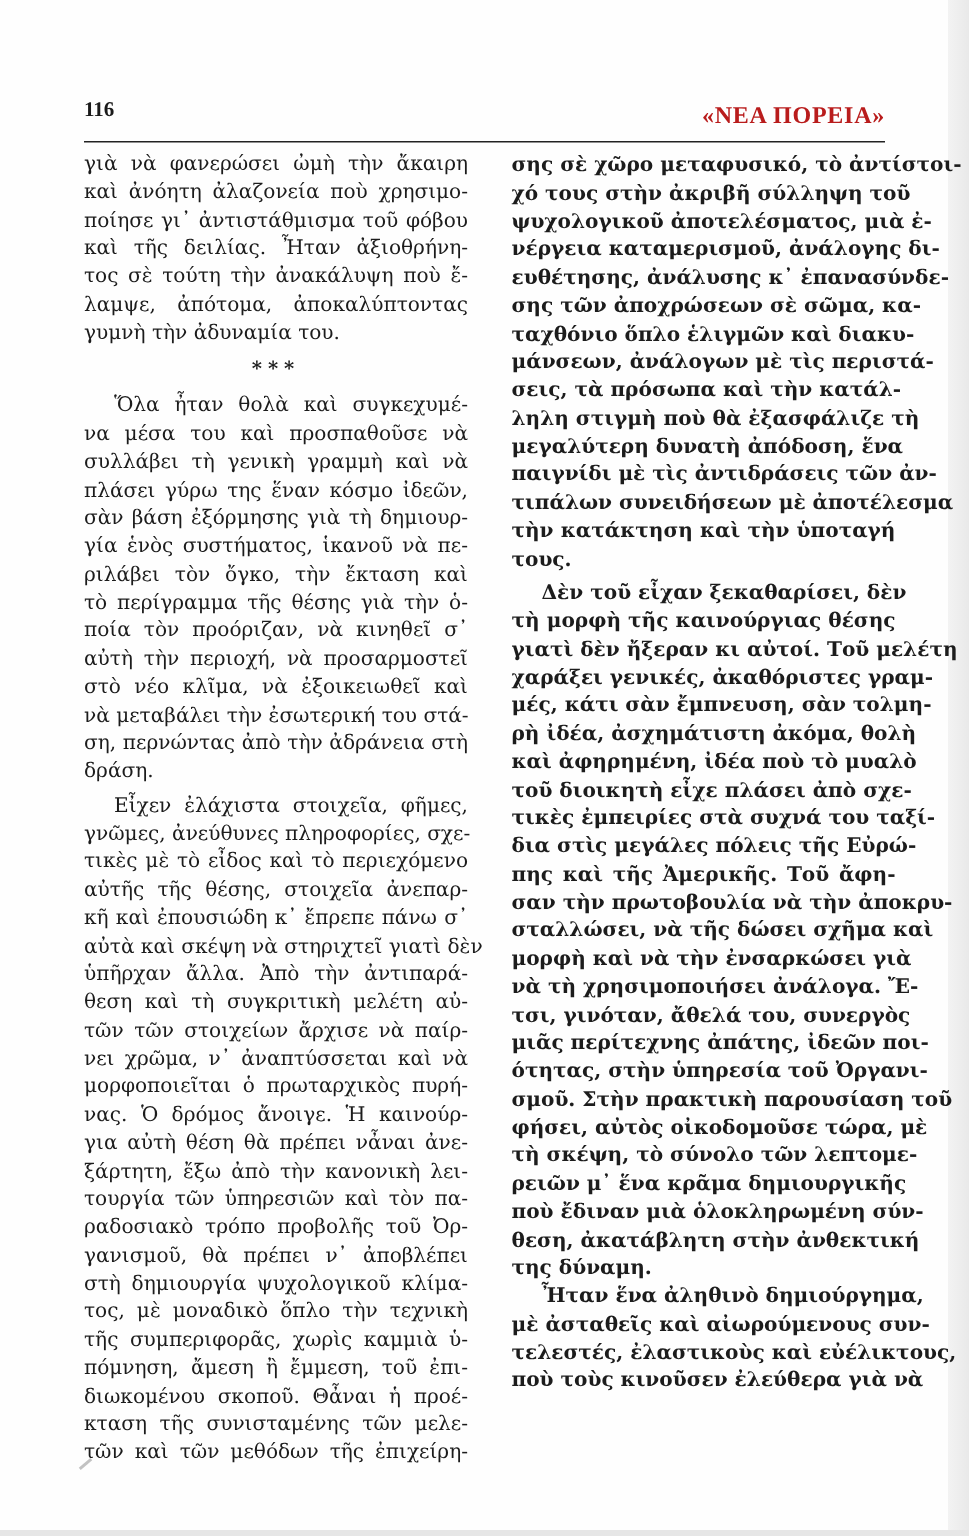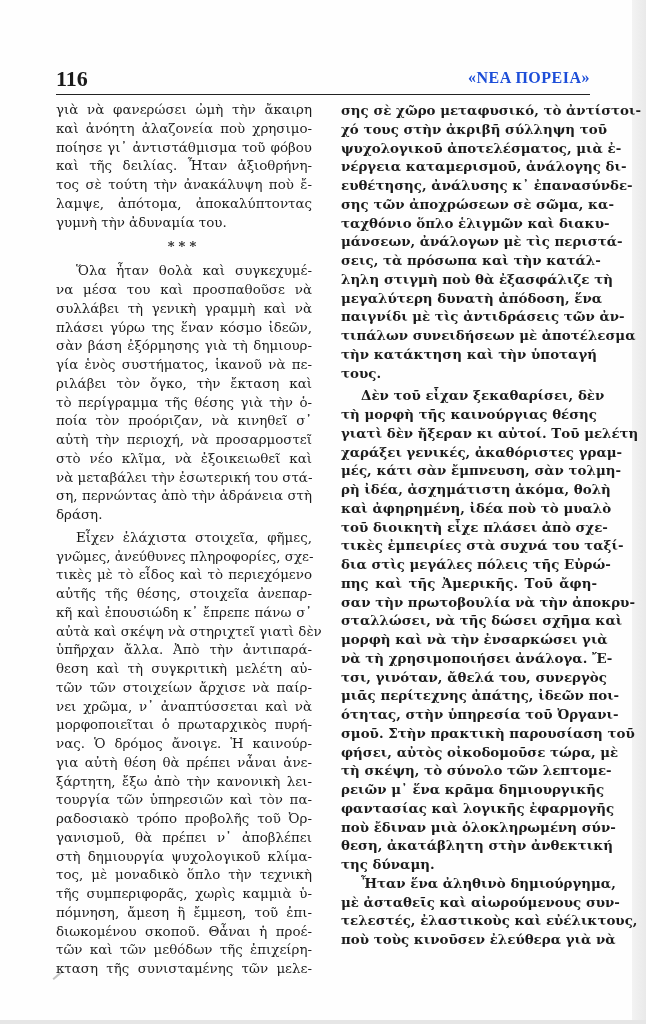--- a/index.html
+++ b/index.html
@@ -20,25 +20,25 @@
     }
     .bottom-edge {
       position: absolute; left: 0; bottom: 0; width: 646px; height: 4px;
       background: #e6e6e6;
     }
     .running-head {
       position: absolute; left: 56px; top: 66px; width: 534px; height: 26px;
     }
     .page-number {
       position: absolute; left: 0; top: 0;
-      font-family: "Liberation Serif", serif; font-size: 22px; font-weight: bold; color: #1a1a1a;
+      font-family: "Liberation Serif", serif; font-size: 14px; font-weight: bold; color: #1a1a1a;
     }
     .journal-title {
       position: absolute; right: 0; top: 3px;
-      font-family: "Liberation Serif", serif; font-size: 16px; font-weight: bold; letter-spacing: 0.5px; color: #1d4ed8;
+      font-family: "Liberation Serif", serif; font-size: 16px; font-weight: bold; letter-spacing: 0.5px; color: #b91c1c;
     }
     .head-rule {
       position: absolute; left: 56px; top: 94px; width: 534px; height: 0;
       border-top: 1.5px solid #222;
     }
     .col {
       position: absolute; top: 101px;
       font-size: 13.4px; line-height: 18.75px;
       text-align: justify;
     }
@@ -114,22 +114,22 @@
       <span class="line">για αὐτὴ θέση θὰ πρέπει νἆναι ἀνε-</span>
       <span class="line">ξάρτητη, ἔξω ἀπὸ τὴν κανονικὴ λει-</span>
       <span class="line">τουργία τῶν ὑπηρεσιῶν καὶ τὸν πα-</span>
       <span class="line">ραδοσιακὸ τρόπο προβολῆς τοῦ Ὀρ-</span>
       <span class="line">γανισμοῦ, θὰ πρέπει ν᾿ ἀποβλέπει</span>
       <span class="line">στὴ δημιουργία ψυχολογικοῦ κλίμα-</span>
       <span class="line">τος, μὲ μοναδικὸ ὅπλο τὴν τεχνικὴ</span>
       <span class="line">τῆς συμπεριφορᾶς, χωρὶς καμμιὰ ὑ-</span>
       <span class="line">πόμνηση, ἄμεση ἢ ἔμμεση, τοῦ ἐπι-</span>
       <span class="line">διωκομένου σκοποῦ. Θἆναι ἡ προέ-</span>
+      <span class="line">κταση τῆς συνισταμένης τῶν μελε-</span>
       <span class="line">τῶν καὶ τῶν μεθόδων τῆς ἐπιχείρη-</span>
-      <span class="line">κταση τῆς συνισταμένης τῶν μελε-</span>
     </div>
   </div>
 
   <div class="col col-right">
     <div>
       <span class="line">σης σὲ χῶρο μεταφυσικό, τὸ ἀντίστοι-</span>
       <span class="line">χό τους στὴν ἀκριβῆ σύλληψη τοῦ</span>
       <span class="line">ψυχολογικοῦ ἀποτελέσματος, μιὰ ἐ-</span>
       <span class="line">νέργεια καταμερισμοῦ, ἀνάλογης δι-</span>
       <span class="line">ευθέτησης, ἀνάλυσης κ᾿ ἐπανασύνδε-</span>
@@ -161,21 +161,20 @@
       <span class="line">σταλλώσει, νὰ τῆς δώσει σχῆμα καὶ</span>
       <span class="line">μορφὴ καὶ νὰ τὴν ἐνσαρκώσει γιὰ</span>
       <span class="line">νὰ τὴ χρησιμοποιήσει ἀνάλογα. Ἔ-</span>
       <span class="line">τσι, γινόταν, ἄθελά του, συνεργὸς</span>
       <span class="line">μιᾶς περίτεχνης ἀπάτης, ἰδεῶν ποι-</span>
       <span class="line">ότητας, στὴν ὑπηρεσία τοῦ Ὀργανι-</span>
       <span class="line">σμοῦ. Στὴν πρακτικὴ παρουσίαση τοῦ</span>
       <span class="line">φήσει, αὐτὸς οἰκοδομοῦσε τώρα, μὲ</span>
       <span class="line">τὴ σκέψη, τὸ σύνολο τῶν λεπτομε-</span>
       <span class="line">ρειῶν μ᾿ ἕνα κρᾶμα δημιουργικῆς</span>
-      <span class="line">φαντασίας καὶ λογικῆς ἐφαρμογῆς</span>
       <span class="line">ποὺ ἔδιναν μιὰ ὁλοκληρωμένη σύν-</span>
       <span class="line">θεση, ἀκατάβλητη στὴν ἀνθεκτική</span>
       <span class="line last">της δύναμη.</span>
     </div>
     <div>
       <span class="line indent">Ἦταν ἕνα ἀληθινὸ δημιούργημα,</span>
       <span class="line">μὲ ἀσταθεῖς καὶ αἰωρούμενους συν-</span>
       <span class="line">τελεστές, ἐλαστικοὺς καὶ εὐέλικτους,</span>
       <span class="line">ποὺ τοὺς κινοῦσεν ἐλεύθερα γιὰ νὰ</span>
     </div>

